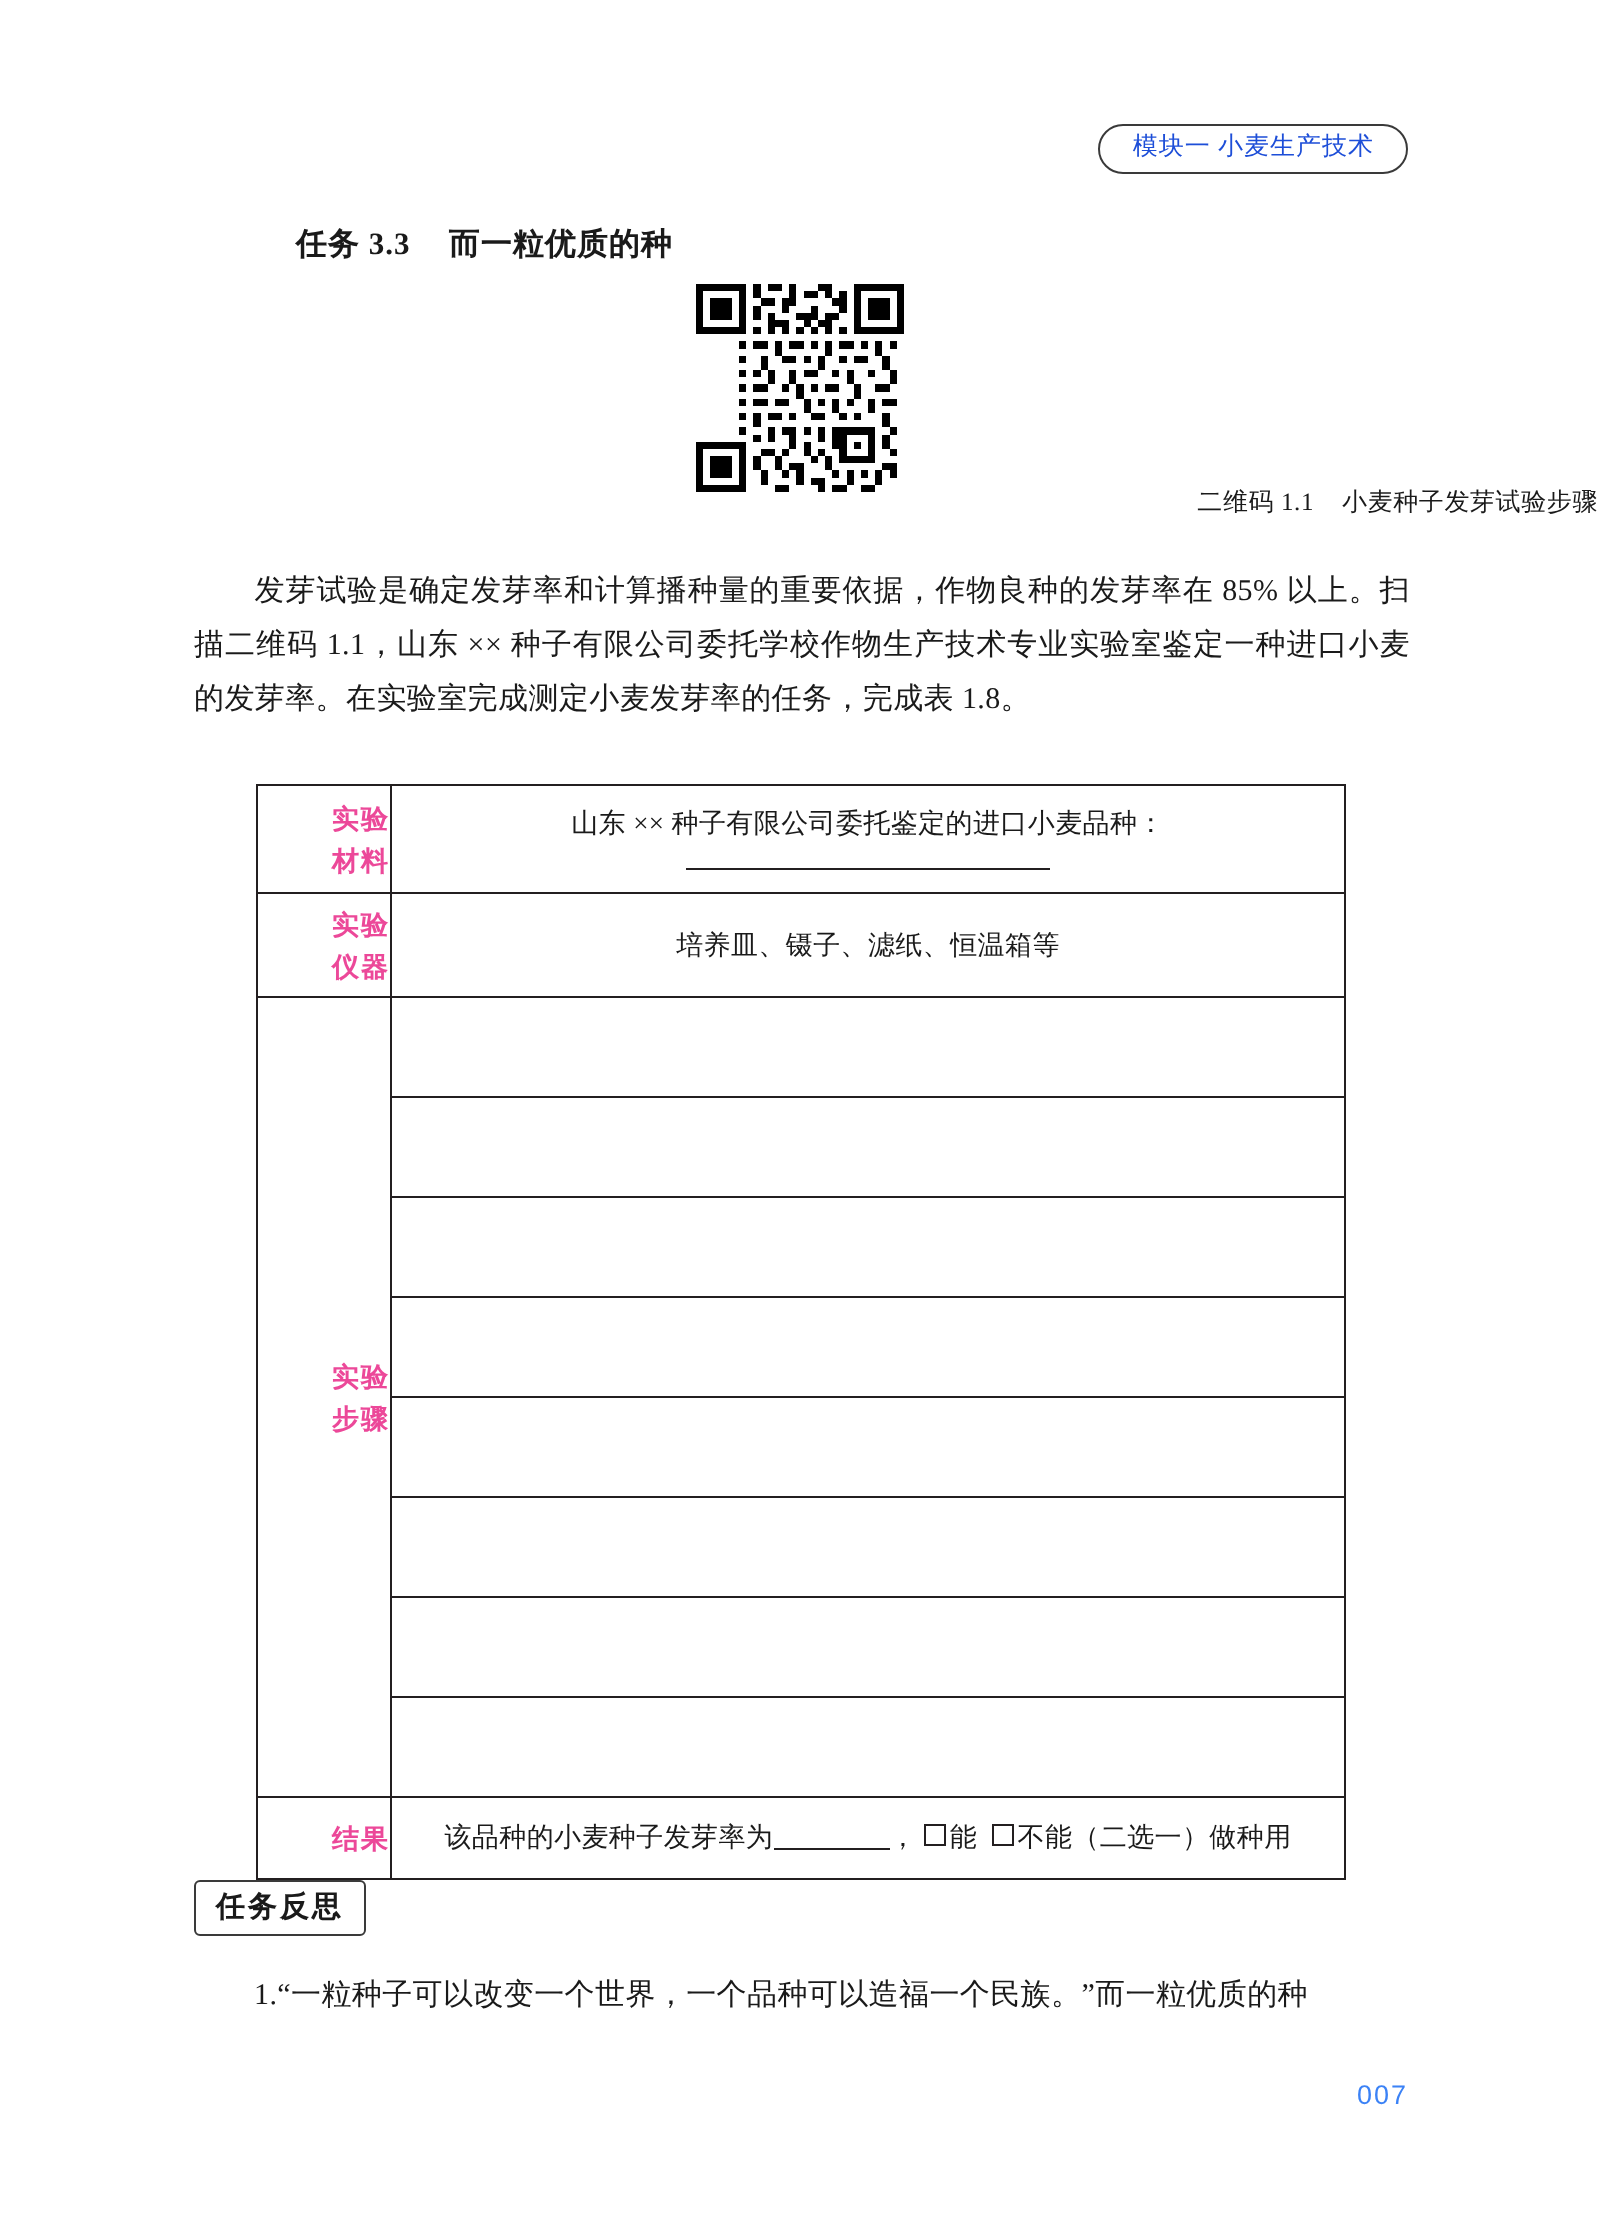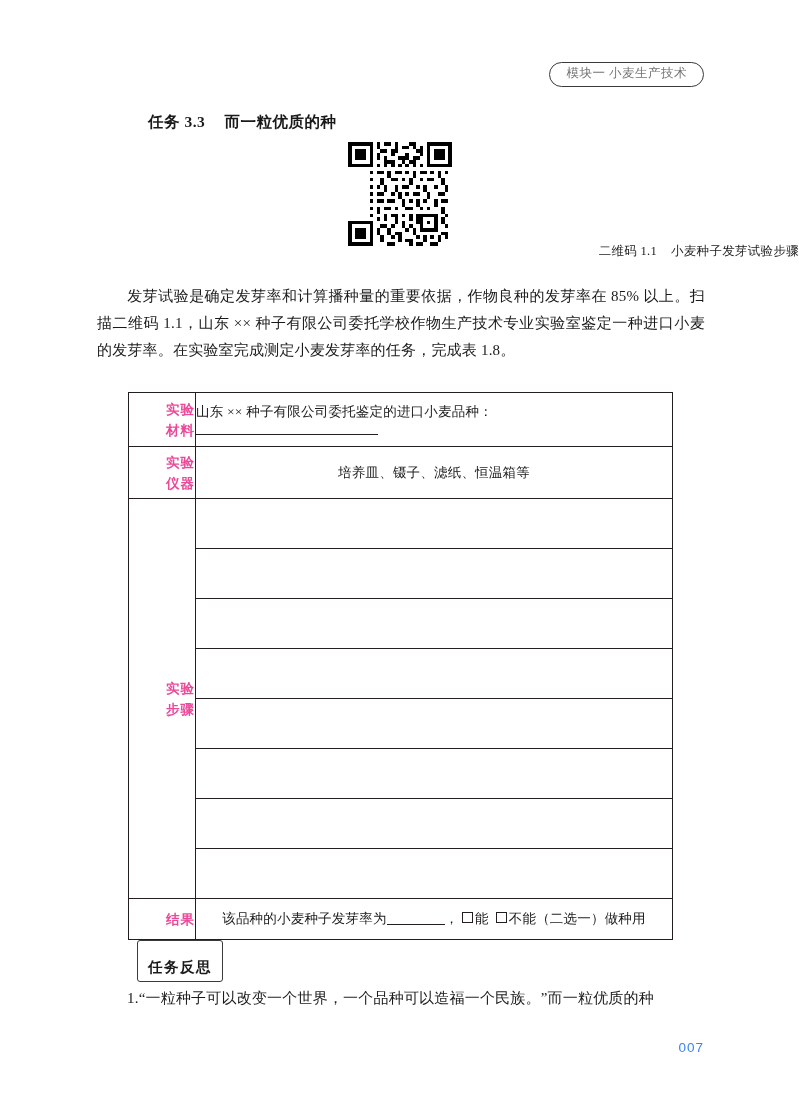--- a/index.html
+++ b/index.html
@@ -26,21 +26,21 @@
     position: absolute;
     top: 62px;
     right: 95px;
     border: 1px solid #3a3a3a;
     border-radius: 13px;
     padding: 4px 16px 5px 16px;
     font-size: 12.5px;
     letter-spacing: 0.5px;
     line-height: 1.1;
     white-space: nowrap;
-    color: #737373;
+    color: #1d4ed8;
     background: #fff;
   }
 
   
   .task-title {
     position: absolute;
     top: 112px;
     left: 148px;
     font-size: 15.5px;
     font-weight: bold;
@@ -123,21 +123,21 @@
     font-family: "Liberation Sans", "DejaVu Sans", sans-serif;
     font-weight: bold;
     color: #ec4899;
   }
   td.content {
     padding: 0 14px;
     font-size: 13.5px;
     letter-spacing: 0.2px;
   }
   .row-material td { height: 53px; }
-  .row-material .content { text-align: left; margin-top: 32px; }
+  .row-material .content { text-align: center; margin-top: 32px; }
   .blank-line {
     display: inline-block;
     width: 182px;
     border-bottom: 1px solid #231f20;
     vertical-align: -2px;
   }
   .row-instrument td { height: 51px; }
   .row-instrument .content { text-align: center; }
   .step-cell { height: 49px; }
   .row-result td { height: 40px; }
@@ -157,27 +157,26 @@
     vertical-align: -2px;
   }
 
   
   .reflect {
     position: absolute;
     top: 940px;
     left: 97px;
     border: 1px solid #3a3a3a;
     border-radius: 3px;
-    padding: 17px 10px 4px 10px;
+    padding: 3px 10px 4px 10px;
     font-size: 14.5px;
     font-weight: bold;
     letter-spacing: 1.5px;
     font-family: "Liberation Sans", "DejaVu Sans", sans-serif;
     background: #fff;
-    margin-left: 40px;
   }
 
   .reflect-item {
     position: absolute;
     top: 985px;
     left: 97px;
     width: 608px;
     font-size: 15px;
     line-height: 27px;
     letter-spacing: 0.2px;

